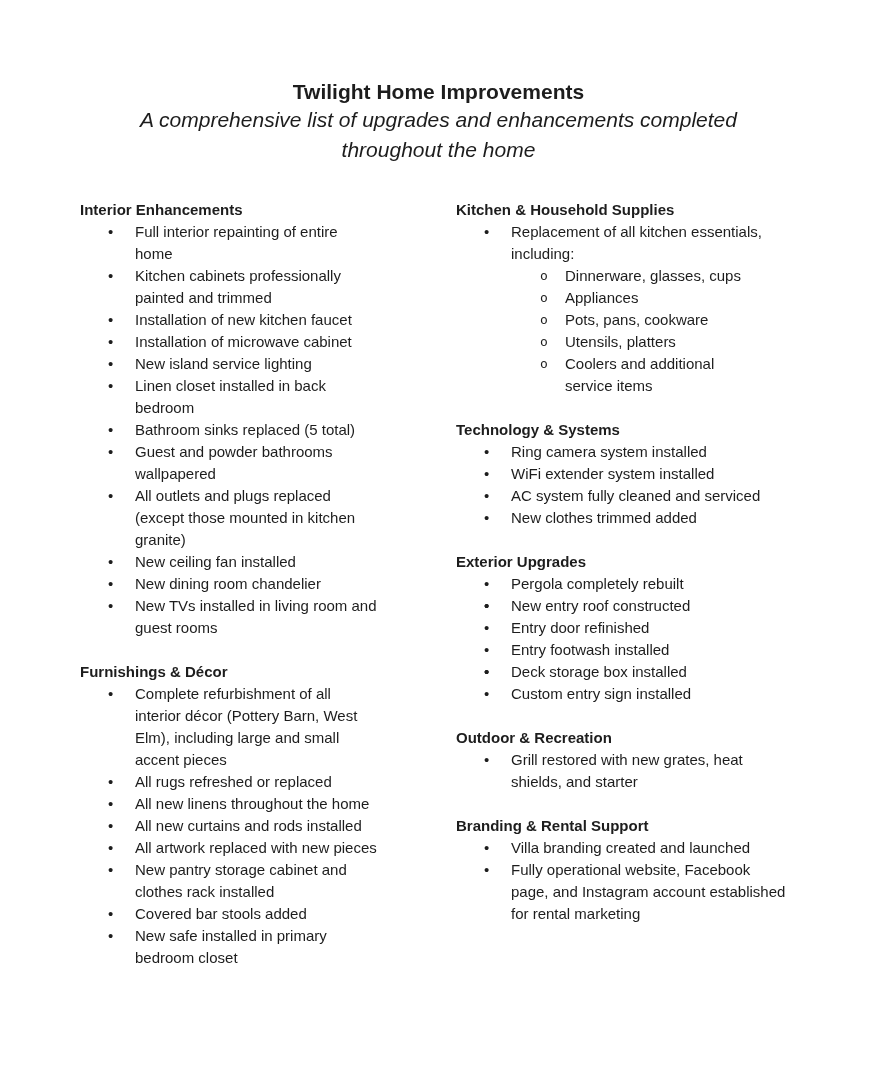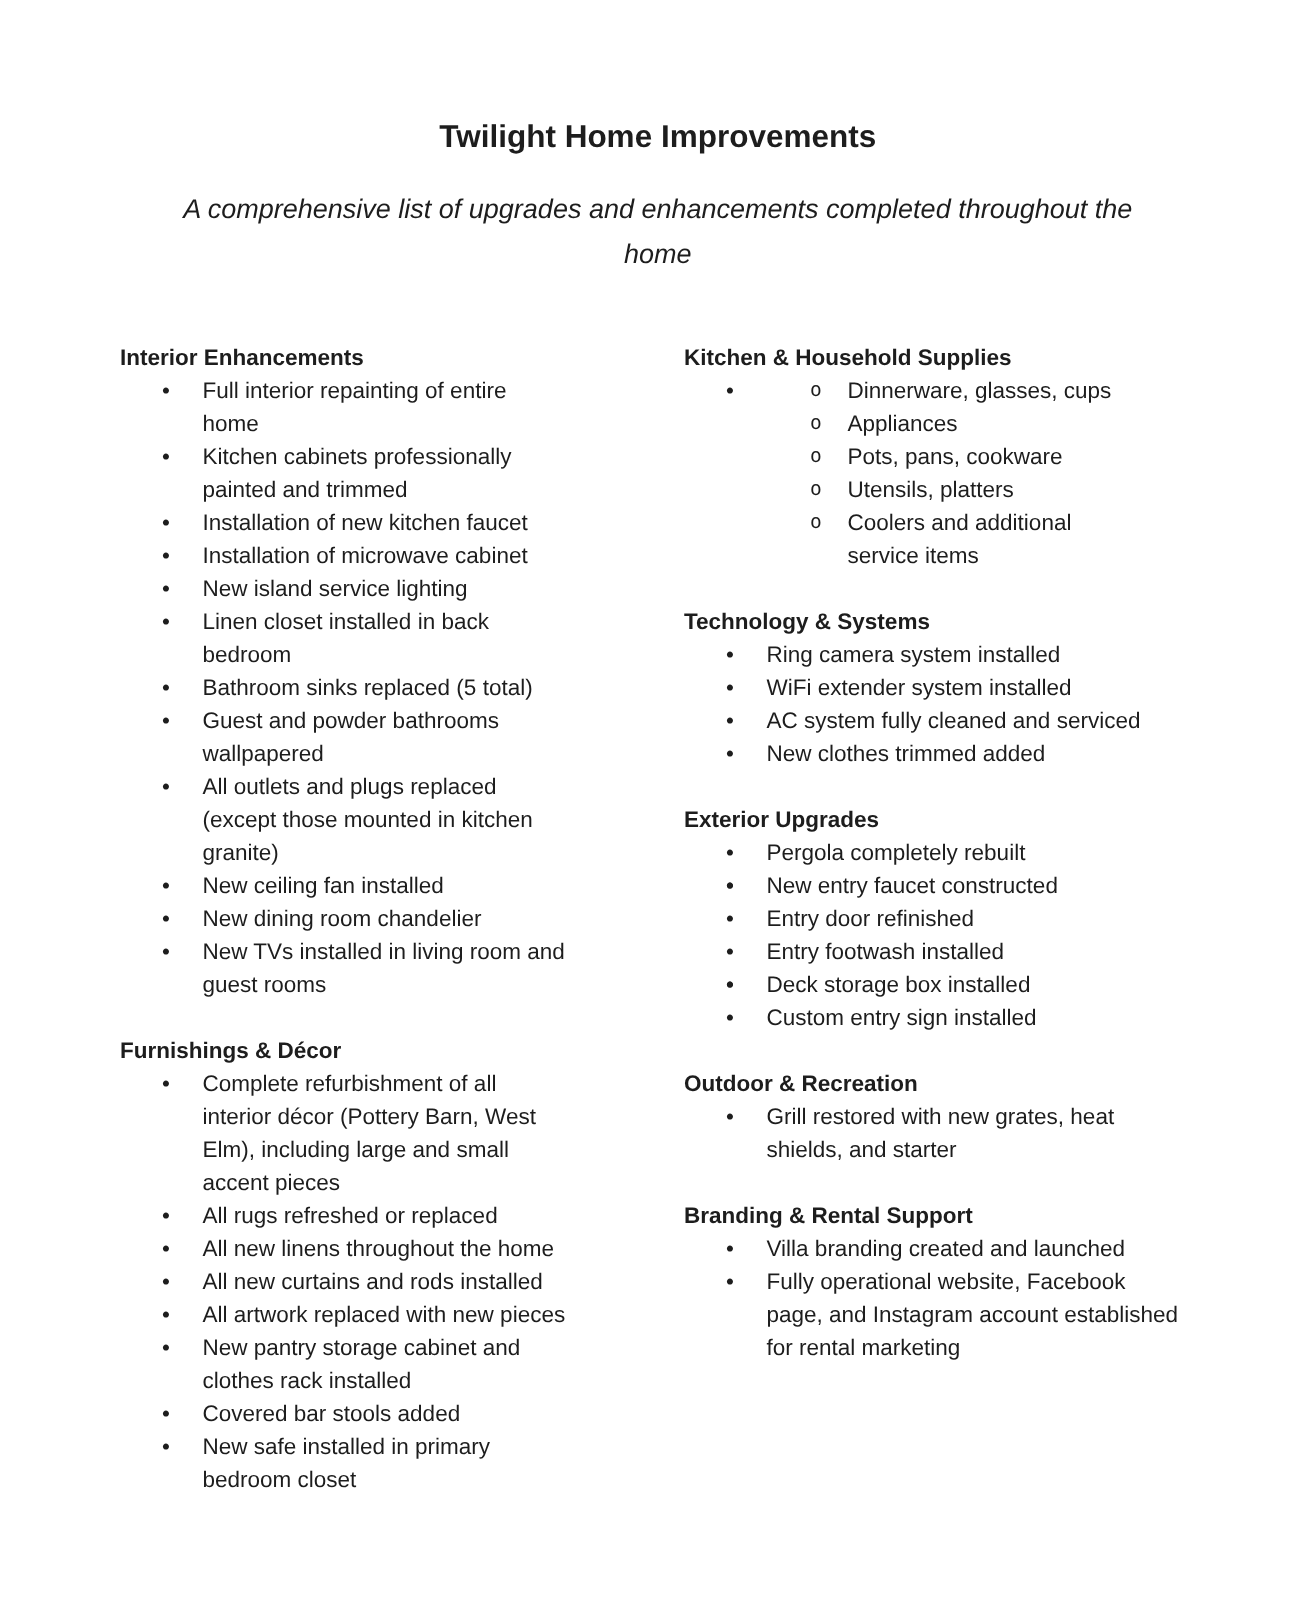--- a/index.html
+++ b/index.html
@@ -24,36 +24,36 @@
     padding-top: 78px;
     text-align: center;
   }
   .doc-title {
     font-size: 21px;
     font-weight: 700;
     line-height: 27px;
     margin: 0;
   }
   .doc-subtitle {
-    font-size: 18px;
+    font-size: 21px;
     font-style: italic;
     font-weight: 400;
     line-height: 30px;
     max-width: 660px;
-    margin: 19px auto 0;
+    margin: 0 auto 0;
   }
   .columns {
     display: flex;
     align-items: flex-start;
     padding: 26px 0 0 80px;
   }
   .col-0 { width: 298px; margin-right: 78px; flex: none; }
   .col-1 { width: 335px; flex: none; }
   .doc-section { margin-top: 22px; }
-  .doc-section:first-child { margin-top: 18px; }
+  .doc-section:first-child { margin-top: 8px; }
   .sec-heading {
     font-size: 15px;
     font-weight: 700;
     line-height: 22px;
     margin: 0;
   }
   ul.list {
     list-style: none;
     margin: 0;
     padding: 0;
@@ -114,21 +114,21 @@
             <li class="item l1"><span class="marker">•</span><span class="txt">New pantry storage cabinet and clothes rack installed</span></li>
             <li class="item l1"><span class="marker">•</span><span class="txt">Covered bar stools added</span></li>
             <li class="item l1"><span class="marker">•</span><span class="txt">New safe installed in primary bedroom closet</span></li>
           </ul>
         </div>
       </div>
     <div class="col-1">
         <div class="doc-section">
           <h2 class="sec-heading">Kitchen &amp; Household Supplies</h2>
           <ul class="list">
-            <li class="item l1"><span class="marker">•</span></li>
+            <li class="item l1"><span class="marker">•</span><span class="txt">Replacement of all kitchen essentials, including:</span></li>
             <li class="item l2"><span class="marker">o</span><span class="txt">Dinnerware, glasses, cups</span></li>
             <li class="item l2"><span class="marker">o</span><span class="txt">Appliances</span></li>
             <li class="item l2"><span class="marker">o</span><span class="txt">Pots, pans, cookware</span></li>
             <li class="item l2"><span class="marker">o</span><span class="txt">Utensils, platters</span></li>
             <li class="item l2"><span class="marker">o</span><span class="txt">Coolers and additional service items</span></li>
           </ul>
         </div>
         <div class="doc-section">
           <h2 class="sec-heading">Technology &amp; Systems</h2>
           <ul class="list">
@@ -136,21 +136,21 @@
             <li class="item l1"><span class="marker">•</span><span class="txt">WiFi extender system installed</span></li>
             <li class="item l1"><span class="marker">•</span><span class="txt">AC system fully cleaned and serviced</span></li>
             <li class="item l1"><span class="marker">•</span><span class="txt">New clothes trimmed added</span></li>
           </ul>
         </div>
         <div class="doc-section">
           <h2 class="sec-heading">Exterior Upgrades</h2>
           <ul class="list">
             <li class="item l1"><span class="marker">•</span><span class="txt">Pergola completely rebuilt</span></li>
             <li class="item l1"><span class="marker">•</span></li>
-            <li class="item l1"><span class="marker">•</span><span class="txt">New entry faucet constructed</span></li>
+            <li class="item l1"><span class="marker">•</span><span class="txt">New entry roof constructed</span></li>
             <li class="item l1"><span class="marker">•</span><span class="txt">Entry door refinished</span></li>
             <li class="item l1"><span class="marker">•</span><span class="txt">Entry footwash installed</span></li>
             <li class="item l1"><span class="marker">•</span></li>
             <li class="item l1"><span class="marker">•</span><span class="txt">Deck storage box installed</span></li>
             <li class="item l1"><span class="marker">•</span><span class="txt">Custom entry sign installed</span></li>
           </ul>
         </div>
         <div class="doc-section">
           <h2 class="sec-heading">Outdoor &amp; Recreation</h2>
           <ul class="list">

